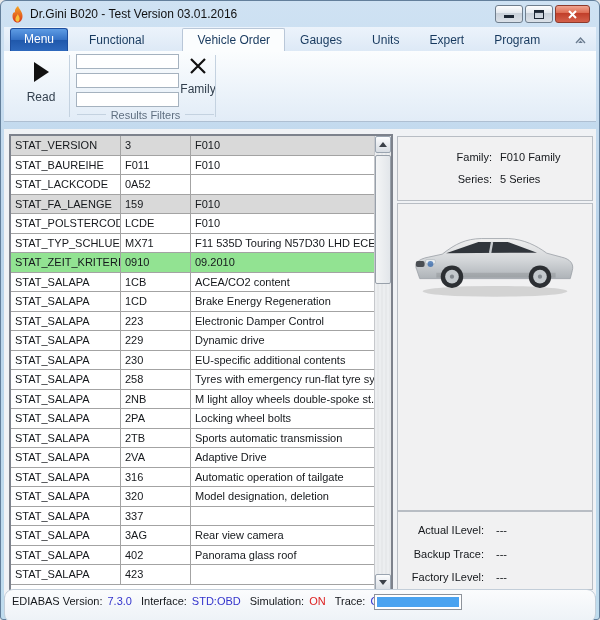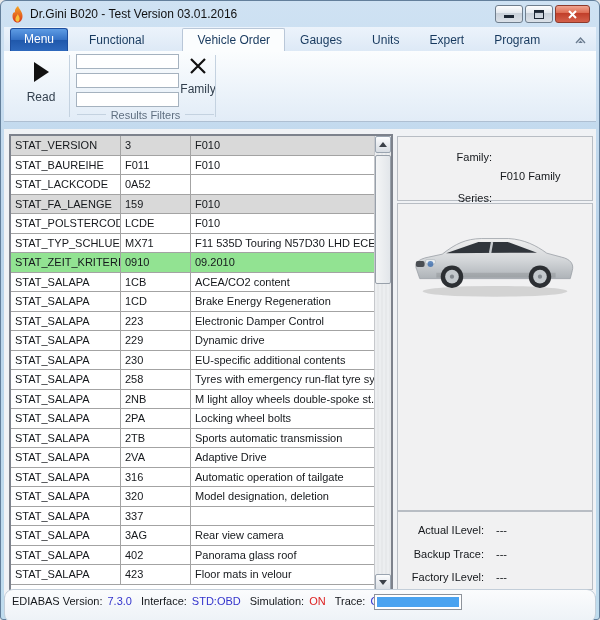--- a/index.html
+++ b/index.html
@@ -117,21 +117,21 @@
     border:1px solid #98a0aa; border-radius:2px;
   }
 
   .panel {
     position:absolute; left:393px; width:196px;
     background:#f1f1f2; border:1px solid #b8bdc4;
   }
   .family-box { top:7px; height:65px; padding-top:9px;padding-left:32px; }
   .info-row { display:flex; line-height:22px; font-size:11px; color:#15181c; }
   .info-label { width:62px; text-align:right; }
-  .info-value { margin-left:8px;margin-top:19px; }
+  .info-value { margin-left:8px; }
   .image-box { top:74px; height:308px; }
   .car-svg { display:block; margin:14px auto 0; }
   .ilevel-box { top:382px; height:79px; padding-top:7px; }
   .ilevel-row { display:flex; line-height:23.5px; font-size:11px; color:#15181c; }
   .ilevel-label { width:86px; text-align:right; }
   .ilevel-value { margin-left:12px; }
 
   
   .statusbar {
     position:absolute; top:588px; left:3px; right:3px; height:34px;
@@ -338,21 +338,20 @@
     <div class="cell c3">Rear view camera</div>
   </div>
           <div class="trow">
     <div class="cell c1">STAT_SALAPA</div>
     <div class="cell c2">402</div>
     <div class="cell c3">Panorama glass roof</div>
   </div>
           <div class="trow">
     <div class="cell c1">STAT_SALAPA</div>
     <div class="cell c2">423</div>
-    <div class="cell c3">Floor mats in velour</div>
   </div>
         </div>
       <div class="vscroll">
         <div class="sb-btn sb-up">
           <svg width="8" height="5" viewBox="0 0 8 5">
               <path d="M0 5 L4 0 L8 5 Z" fill="#3a4048"></path>
             </svg>
         </div>
         <div class="sb-thumb"></div>
         <div class="sb-btn sb-down">

